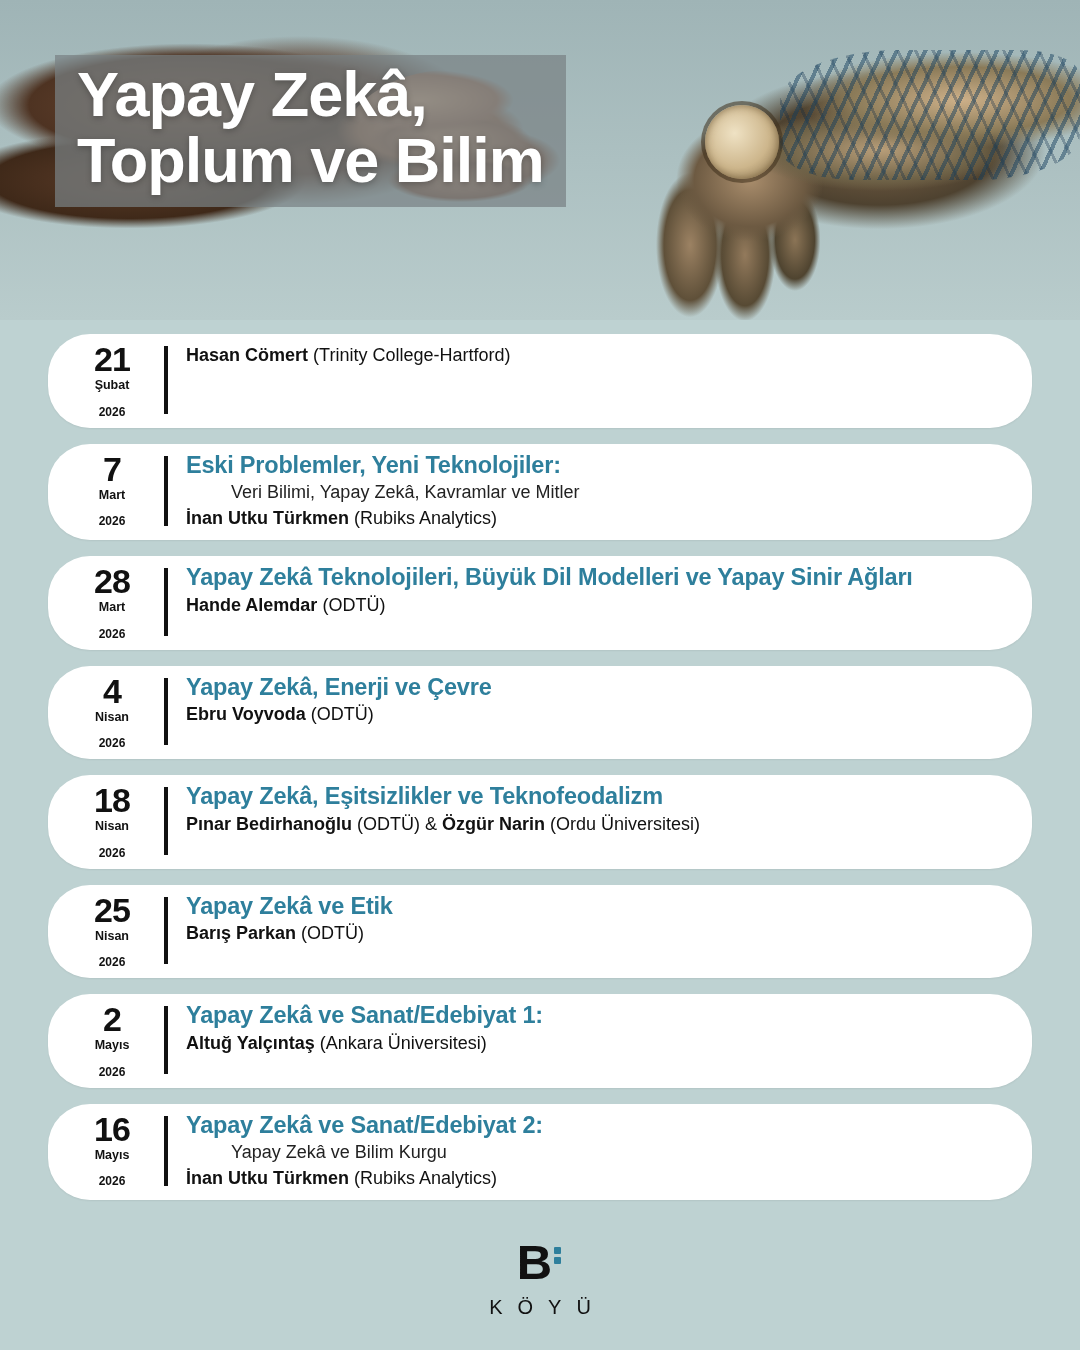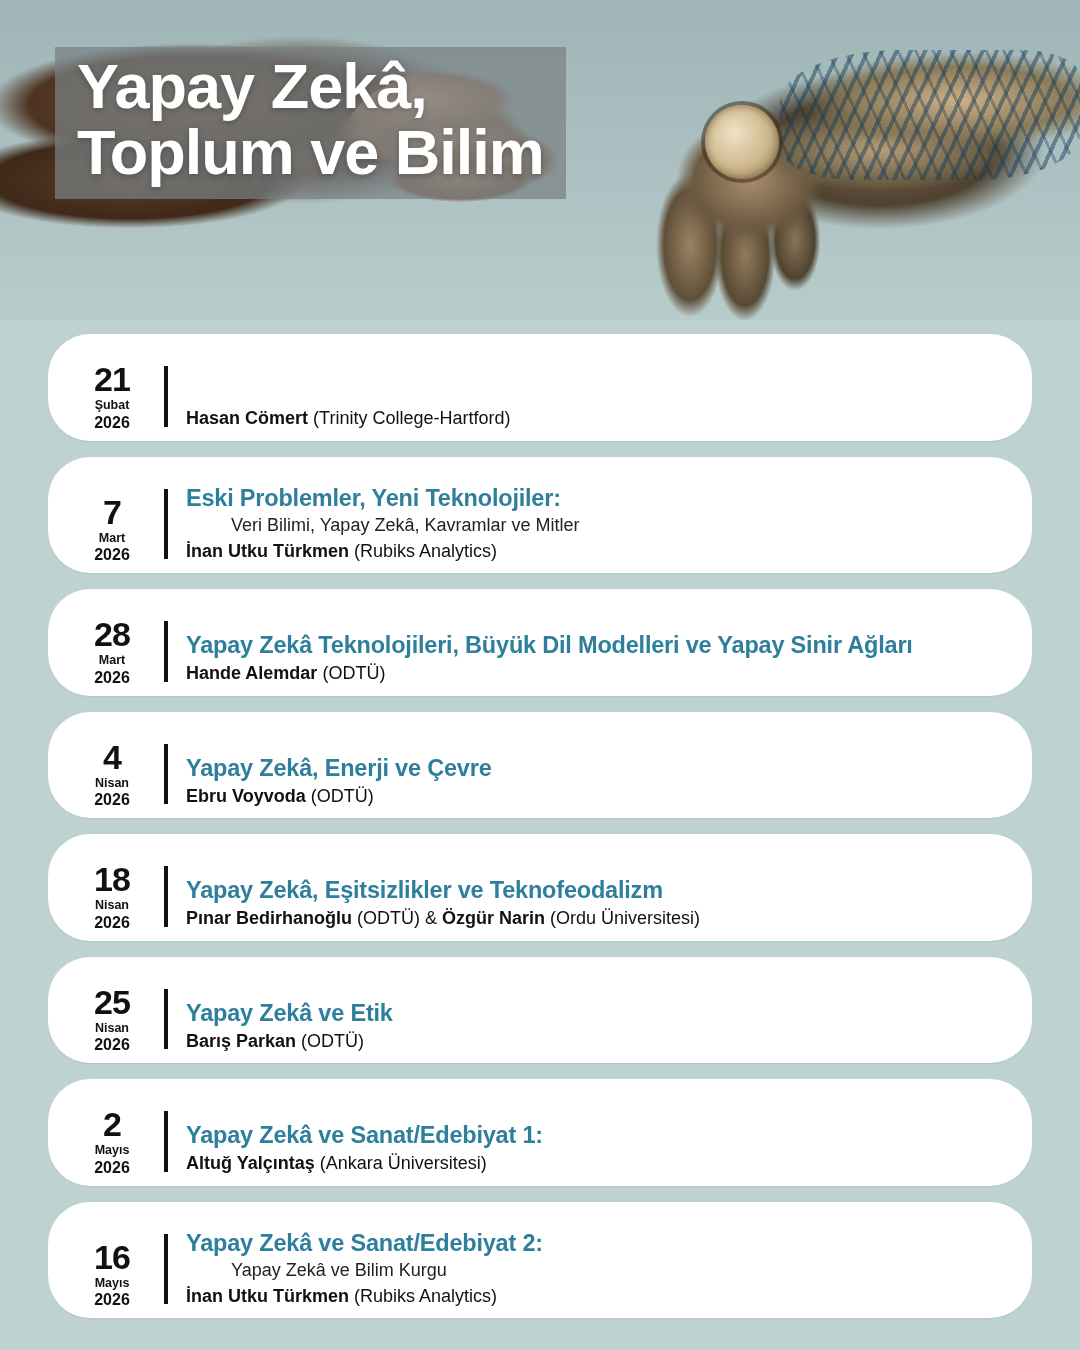--- a/index.html
+++ b/index.html
@@ -81,69 +81,69 @@
     position: absolute;
     left: 125px; top: 75px;
     width: 74px; height: 74px;
     border-radius: 50%;
     background: radial-gradient(circle at 40% 38%, #efe2c4 0%, #cdb68c 55%, #8d7650 100%);
     box-shadow: 0 0 0 4px rgba(60,45,25,.55), inset 0 0 8px rgba(80,60,30,.6);
   }
 
   .hero-title-block {
     position: absolute;
-    left: 55px; top: 47px;
+    left: 55px; top: 55px;
     background: rgba(120,129,131,0.72);
     padding: 6px 22px 14px 22px;
     max-width: 560px;
   }
   .hero-title {
     color: #ffffff;
     font-size: 63px;
     line-height: 1.05;
     font-weight: bold;
     letter-spacing: -1px;
     text-shadow: 0 2px 6px rgba(0,0,0,.25);
   }
 
   
   .schedule {
     padding: 14px 48px 0 48px;
   }
   .event {
     display: flex;
-    align-items: flex-end;
+    align-items: flex-start;
     background: #ffffff;
     border-radius: 42px;
     min-height: 76px;
     margin-bottom: 16px;
-    padding: 28px 28px 10px 18px;
+    padding: 8px 28px 10px 18px;
     box-shadow: 0 1px 2px rgba(0,0,0,.06);
   }
   .date {
     width: 92px;
     flex: 0 0 92px;
     text-align: center;
     color: #111111;
     line-height: 1;
   }
   .date .day {
     font-size: 34px;
     font-weight: bold;
     letter-spacing: -1px;
   }
   .date .month {
     font-size: 12.5px;
     font-weight: bold;
     margin-top: 3px;
   }
   .date .year {
-    font-size: 16px;
-    font-weight: bold;
-    margin-top: 3px;
+    font-size: 12px;
+    font-weight: bold;
+    margin-top: 14px;
   }
   .divider {
     width: 4px;
     align-self: stretch;
     background: #111111;
     margin: 4px 18px 4px 6px;
     flex: 0 0 4px;
   }
   .info { flex: 1 1 auto; min-width: 0; }
   .ev-title {

